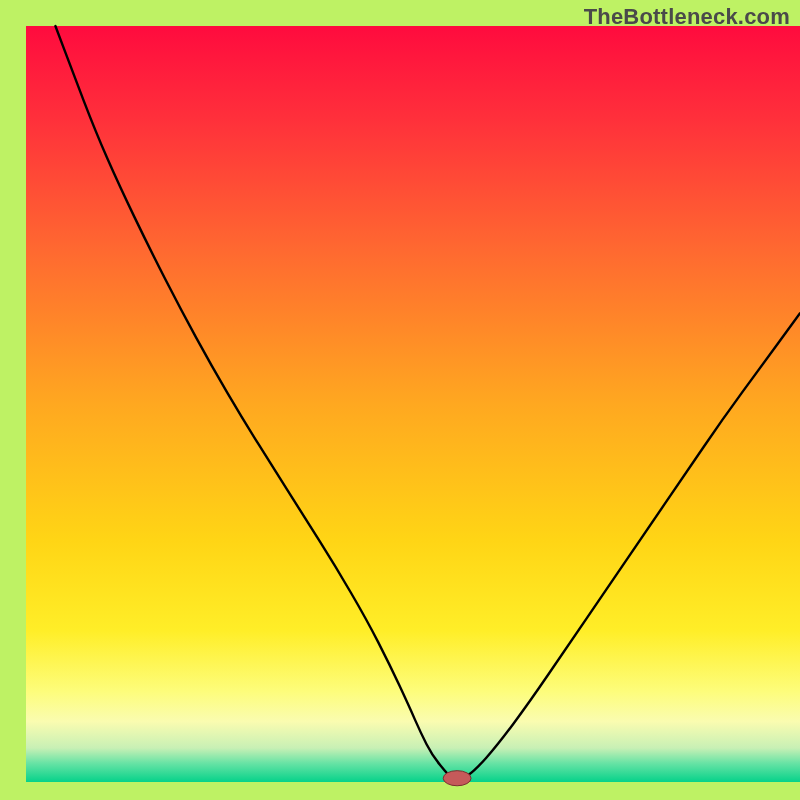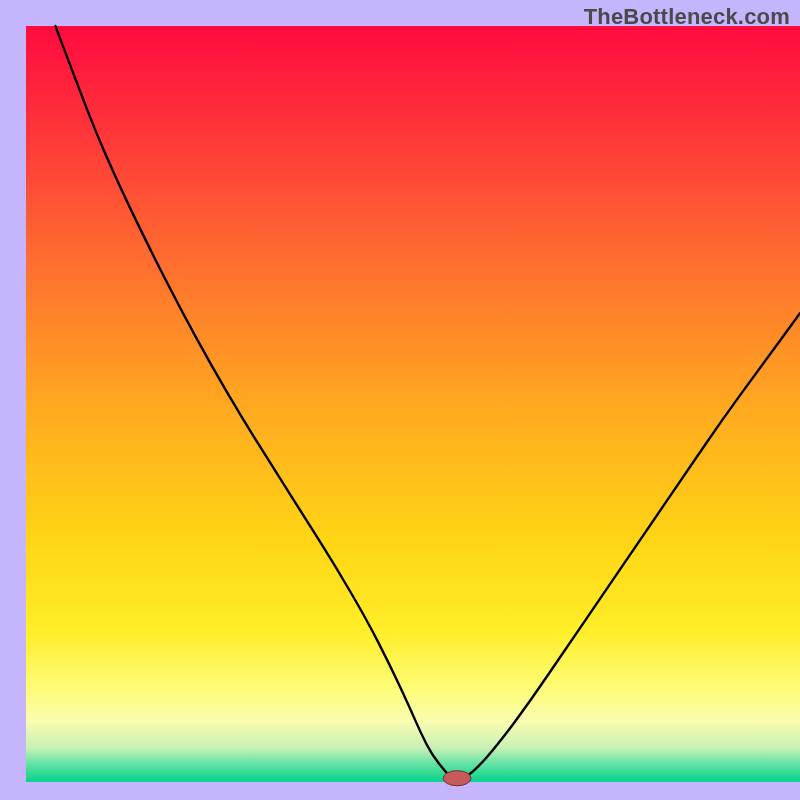--- a/index.html
+++ b/index.html
@@ -6,21 +6,21 @@
     margin: 0;
     padding: 0;
     width: 800px;
     height: 800px;
     overflow: hidden;
     font-family: Arial, Helvetica, sans-serif;
   }
   .frame {
     width: 800px;
     height: 800px;
-    background: #c4b5fd;
+    background: #bef264;
     position: relative;
   }
   .watermark {
     position: absolute;
     top: 4px;
     right: 10px;
     font-size: 22px;
     font-weight: 600;
     color: #4a4a4a;
     letter-spacing: 0.2px;

